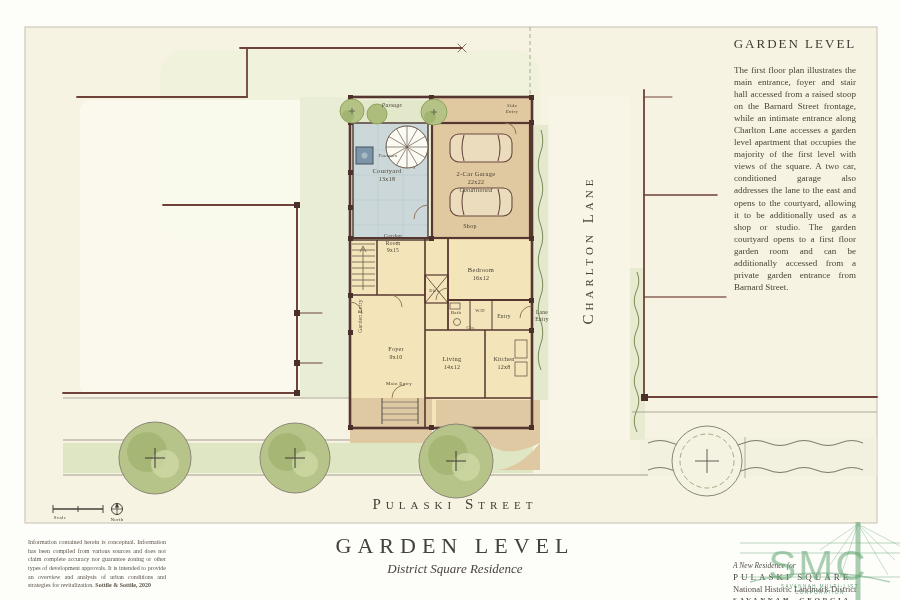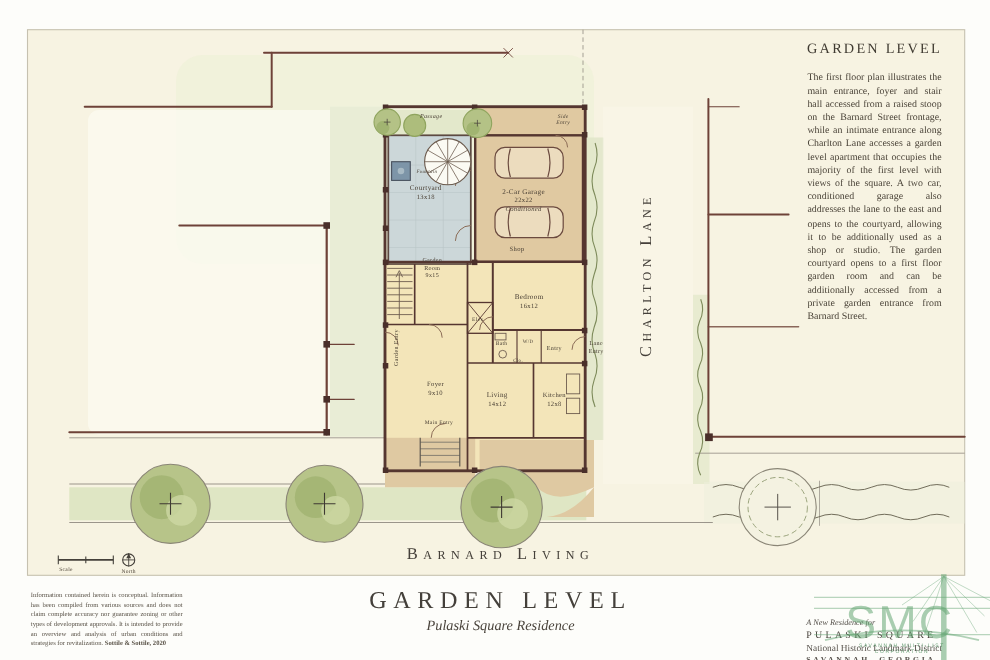--- a/index.html
+++ b/index.html
@@ -287,26 +287,26 @@
   </svg>
 
   
   <div class="note">
     <div class="note-title">GARDEN LEVEL</div>
     <p class="note-body">The first floor plan illustrates the main entrance, foyer and stair hall accessed from a raised stoop on the Barnard Street frontage, while an intimate entrance along Charlton Lane accesses a garden level apartment that occupies the majority of the first level with views of the square. A two car, conditioned garage also addresses the lane to the east and opens to the courtyard, allowing it to be additionally used as a shop or studio. The garden courtyard opens to a first floor garden room and can be additionally accessed from a private garden entrance from Barnard Street.</p>
   </div>
 
   
   <div class="street-v">Charlton Lane</div>
-  <div class="street-h">Barnard Living</div>
+  <div class="street-h">Pulaski Street</div>
 
   
   <div class="titleblock">
     <div class="main">GARDEN LEVEL</div>
-    <div class="sub">Pulaski Square Residence</div>
+    <div class="sub">District Square Residence</div>
   </div>
 
   
   <div class="disclaimer">
     <span>Information contained herein is conceptual. Information has been compiled from various sources and does not claim complete accuracy nor guarantee zoning or other types of development approvals. It is intended to provide an overview and analysis of urban conditions and strategies for revitalization. </span><b>Sottile &amp; Sottile, 2020</b>
   </div>
 
   
   <div class="logo">
     <div class="l1">A New Residence for</div>

